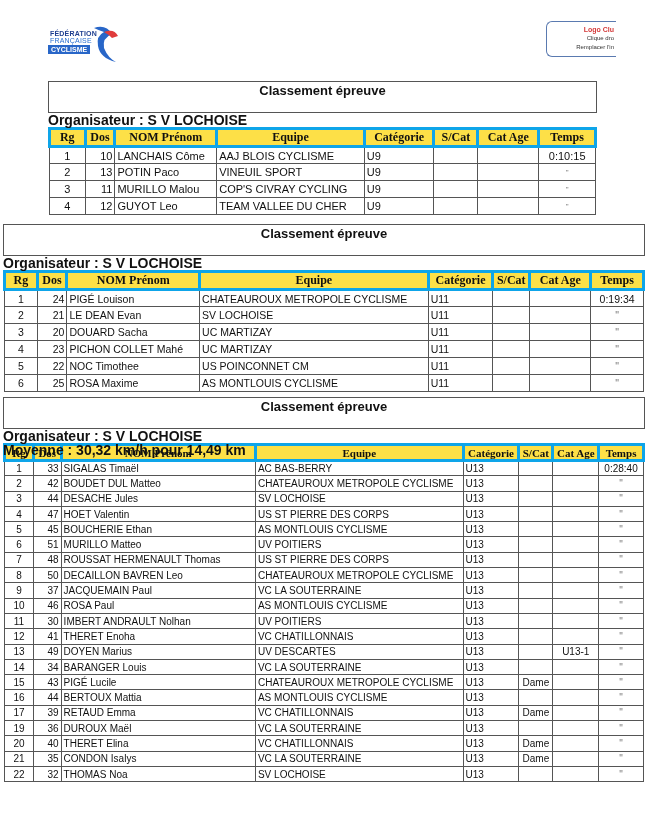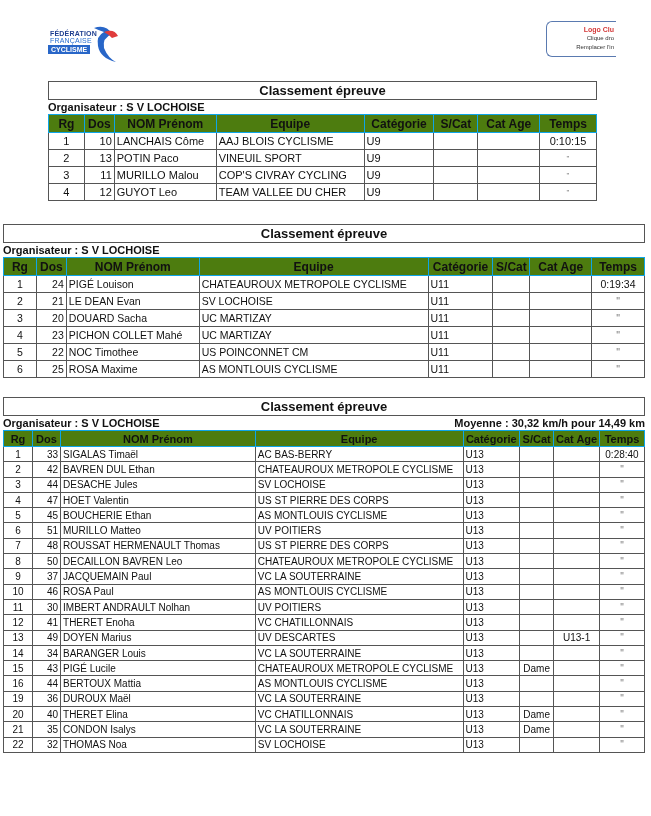--- a/index.html
+++ b/index.html
@@ -7,24 +7,24 @@
   .logo { position: absolute; left: 48px; top: 24px; width: 110px; height: 40px; }
   .logo .t1, .logo .t2 { position: absolute; left: 2px; font-size: 7px; font-weight: bold; letter-spacing: 0.2px; }
   .logo .t1 { top: 6px; color: #1f3f8f; }
   .logo .t2 { top: 13px; color: #2a6fd0; font-weight: normal; }
   .logo .t3 { position: absolute; left: 0; top: 21px; background: #2866c8; color: #fff; font-size: 7px; font-weight: bold; padding: 1px 3px; }
   .logo svg { position: absolute; left: 42px; top: 0; }
   .clublogo { position: absolute; left: 546px; top: 21px; width: 70px; height: 36px; border: 1px solid #5a7ab0; border-right: none; border-radius: 6px 0 0 6px; font-size: 6px; text-align: right; padding: 3px 2px 0 0; overflow: hidden; line-height: 9px; color: #333; }
   .clublogo .t { color: #d43a3a; font-weight: bold; font-size: 7px; }
 
   .block { position: absolute; }
-  .titlebox { border: 1px solid #555; text-align: center; font-weight: bold; font-size: 13px; height: 19px; line-height: 17px; }
-  .meta { display: flex; justify-content: space-between; font-weight: bold; font-size: 11px; height: 14px; line-height: 14px; }
+  .titlebox { border: 1px solid #555; text-align: center; font-weight: bold; font-size: 13px; height: 32px; line-height: 17px; }
+  .meta { display: flex; justify-content: space-between; font-weight: bold; font-size: 14px; height: 14px; line-height: 14px; flex-direction: column; }
   table { border-collapse: collapse; font-size: 11px; }
-  th { background: #4d7c0f; font-weight: bold; font-size: 12px; border: 1px solid #0ea5e9; height: 18px; }
+  th { background: #fde047; font-weight: bold; font-size: 12px; border: 3px solid #0ea5e9; height: 18px; font-family: Liberation Serif, serif; }
   td { border: 1px solid #555; height: 17px; padding: 0 2px; white-space: nowrap; }
   td.c { text-align: center; }
   td.r { text-align: right; }
   .b1 { left: 48px; top: 81px; width: 549px; }
   .b2 { left: 3px; top: 224px; width: 642px; }
   .b3 { left: 3px; top: 397px; width: 642px; }
   .b3 td { height: 15.3px; font-size: 10px; }
   .b3 th { font-size: 11px; height: 16px; }
   .b2 td { font-size: 10.5px; }
   .dit { color: #777; font-size: 8px; }
@@ -218,21 +218,21 @@
           <td class="">SIGALAS Timaël</td>
           <td class="">AC BAS-BERRY</td>
           <td class="">U13</td>
           <td class="c"></td>
           <td class="c"></td>
           <td class="c">0:28:40</td>
         </tr>
         <tr>
           <td class="c">2</td>
           <td class="r">42</td>
-          <td class="">BAVREN DUL Ethan</td>
+          <td class="">BOUDET DUL Matteo</td>
           <td class="">CHATEAUROUX METROPOLE CYCLISME</td>
           <td class="">U13</td>
           <td class="c"></td>
           <td class="c"></td>
           <td class="c dit">"</td>
         </tr>
         <tr>
           <td class="c">3</td>
           <td class="r">44</td>
           <td class="">DESACHE Jules</td>
@@ -362,20 +362,30 @@
           <td class="c"></td>
           <td class="c dit">"</td>
         </tr>
         <tr>
           <td class="c">16</td>
           <td class="r">44</td>
           <td class="">BERTOUX Mattia</td>
           <td class="">AS MONTLOUIS CYCLISME</td>
           <td class="">U13</td>
           <td class="c"></td>
+          <td class="c"></td>
+          <td class="c dit">"</td>
+        </tr>
+        <tr>
+          <td class="c">17</td>
+          <td class="r">39</td>
+          <td class="">RETAUD Emma</td>
+          <td class="">VC CHATILLONNAIS</td>
+          <td class="">U13</td>
+          <td class="c">Dame</td>
           <td class="c"></td>
           <td class="c dit">"</td>
         </tr>
         <tr>
           <td class="c">19</td>
           <td class="r">36</td>
           <td class="">DUROUX Maël</td>
           <td class="">VC LA SOUTERRAINE</td>
           <td class="">U13</td>
           <td class="c"></td>

